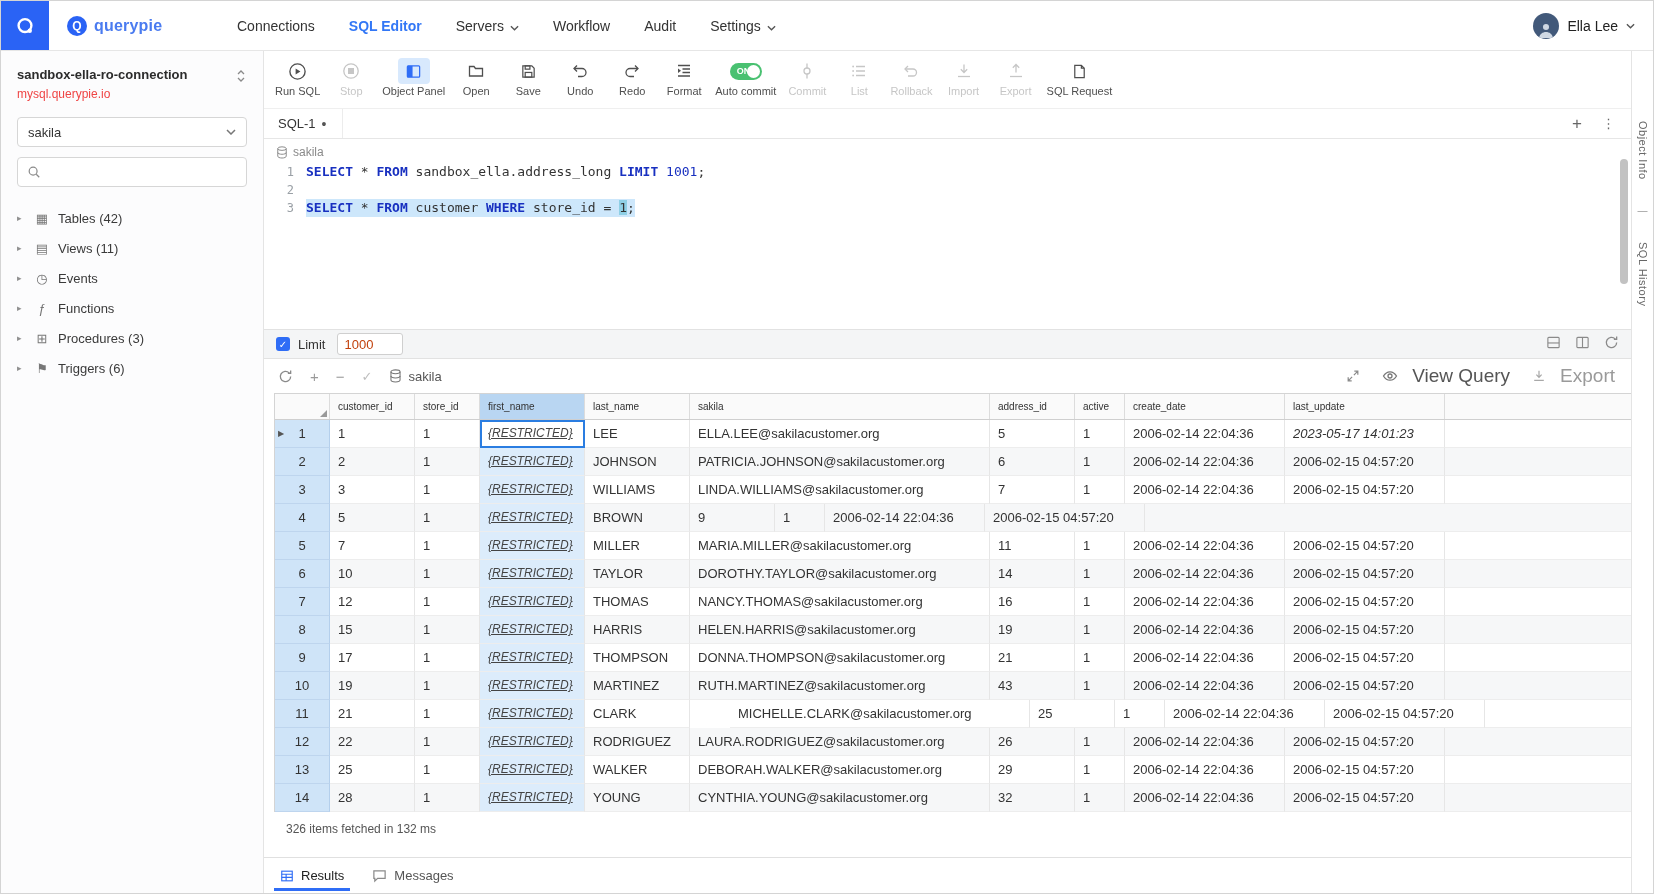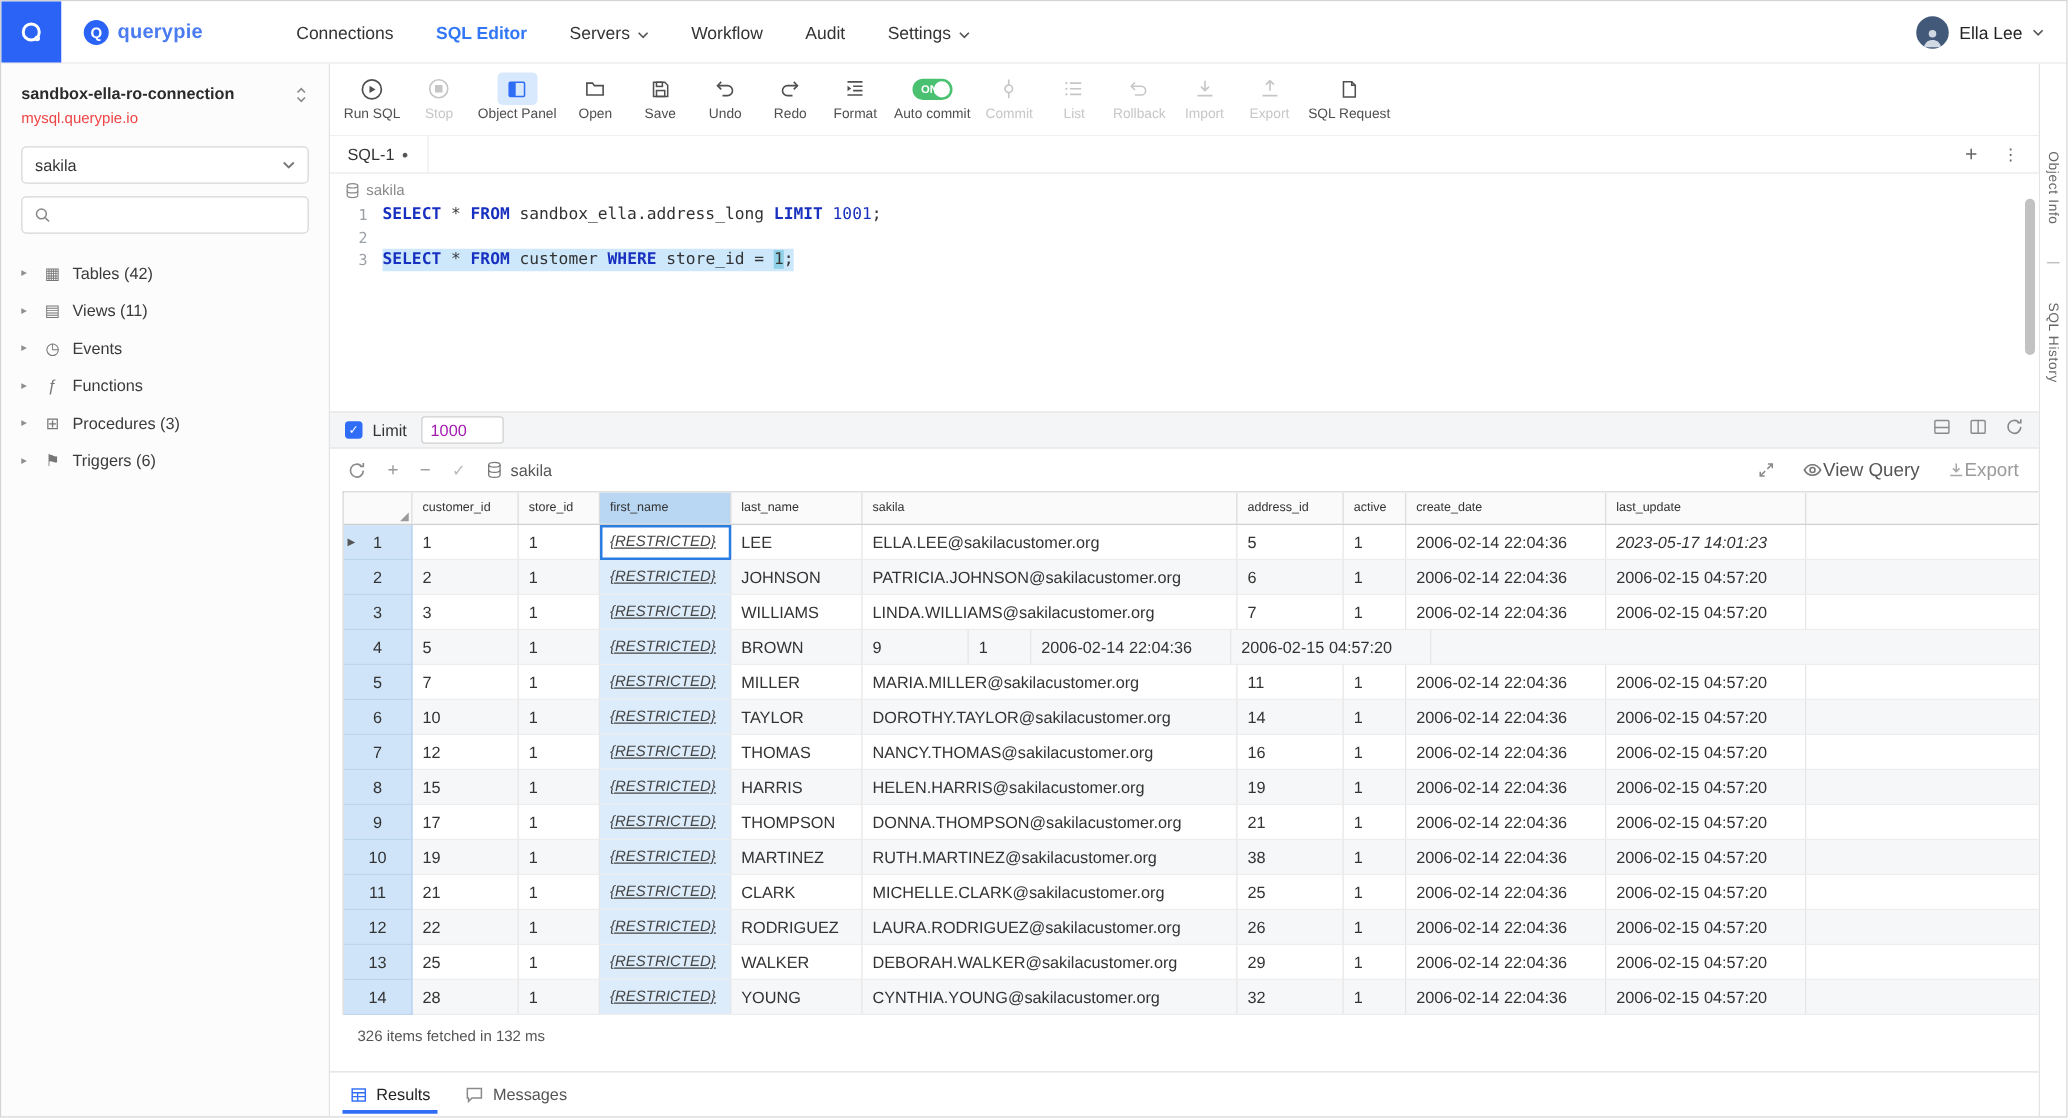--- a/index.html
+++ b/index.html
@@ -63,31 +63,31 @@
 .code{white-space:pre;margin-left:12px;color:#333}
 .code.sel{background:#cde7fb}
 .tok-kw{color:#1830c0;font-weight:bold}
 .tok-num{color:#1830c0}
 .tok-hl{background:#8fd0e6}
 .ed-scroll{position:absolute;right:3px;top:20px;width:8px;height:125px;background:#c2c2c2;border-radius:4px}
 
 .limitbar{height:30px;flex:0 0 auto;background:#f4f5f6;border-top:1px solid #e2e2e2;border-bottom:1px solid #e2e2e2;display:flex;align-items:center;padding:0 12px;gap:8px}
 .checkbox{width:14px;height:14px;background:#2f6df6;border-radius:3px;color:#fff;font-size:10px;display:flex;align-items:center;justify-content:center;flex:0 0 auto}
 .limit-label{font-size:13px;color:#333;margin-right:4px}
-.limit-input{width:66px;height:22px;border:1px solid #cfcfcf;border-radius:3px;font-size:13px;padding:0 6px;font-family:inherit;background:#fff;color:#a21caf}
+.limit-input{width:66px;height:22px;border:1px solid #cfcfcf;border-radius:3px;font-size:13px;padding:0 6px;font-family:inherit;background:#fff;color:#c2410c}
 .limitbar-right{margin-left:auto;display:flex;align-items:center;gap:14px;color:#8a8a8a}
 
 .rtoolbar{height:34px;flex:0 0 auto;display:flex;align-items:center;padding:0 16px 0 14px;gap:17px;background:#fff}
 .rt-icon{color:#8a8a8a;display:flex;align-items:center}
 .rt-plus,.rt-minus{color:#9a9a9a;font-size:15px;line-height:1}
 .rt-check{color:#bdbdbd;font-size:13px}
 .rt-schema{display:flex;align-items:center;gap:6px;font-size:13px;color:#555}
 .rt-schema svg{color:#777}
 .rtoolbar-right{margin-left:auto;display:flex;align-items:center;gap:22px}
-.rt-act{display:flex;align-items:center;gap:0;font-size:15px;color:#555}
+.rt-act{display:flex;align-items:center;gap:14px;font-size:19px;color:#555}
 .rt-act.dim{color:#9a9a9a}
 .rt-act svg{color:#777}
 .rt-act.dim svg{color:#a8a8a8}
 
 .grid{margin-left:10px;flex:0 0 auto;border-top:1px solid #d4d4d4;border-left:1px solid #d4d4d4;overflow:hidden;width:calc(100% - 10px)}
 .g-head{display:flex;height:26px;background:#fafafa;border-bottom:1px solid #cfcfcf}
 .g-hcell{font-size:10px;color:#333;padding:0 8px;line-height:25px;border-right:1px solid #dcdcdc;overflow:hidden;white-space:nowrap;flex:0 0 auto;position:relative}
 .g-hcell.hl{background:#b9d6f2}
 .g-corner:after{content:"";position:absolute;right:2px;bottom:2px;border-left:7px solid transparent;border-bottom:7px solid #9a9a9a}
 .g-row{display:flex;height:28px;background:#fff}
@@ -599,33 +599,33 @@
               <div class="g-cell" data-interactable="true" style="width: 160px;">2006-02-15 04:57:20</div>
               <div class="g-cell g-fill" data-interactable="false"></div>
             </div>
             <div class="g-row even" data-interactable="false">
               <div class="g-cell g-num" data-interactable="true" style="width: 55px;">10</div>
               <div class="g-cell" data-interactable="true" style="width: 85px;">19</div>
               <div class="g-cell" data-interactable="true" style="width: 65px;">1</div>
               <div class="g-cell hlcol" data-interactable="true" style="width: 105px;">{RESTRICTED}</div>
               <div class="g-cell" data-interactable="true" style="width: 105px;">MARTINEZ</div>
               <div class="g-cell" data-interactable="true" style="width: 300px;">RUTH.MARTINEZ@sakilacustomer.org</div>
-              <div class="g-cell" data-interactable="true" style="width: 85px;">38</div>
+              <div class="g-cell" data-interactable="true" style="width: 85px;">43</div>
               <div class="g-cell" data-interactable="true" style="width: 50px;">1</div>
               <div class="g-cell" data-interactable="true" style="width: 160px;">2006-02-14 22:04:36</div>
               <div class="g-cell" data-interactable="true" style="width: 160px;">2006-02-15 04:57:20</div>
               <div class="g-cell g-fill" data-interactable="false"></div>
             </div>
             <div class="g-row" data-interactable="false">
               <div class="g-cell g-num" data-interactable="true" style="width: 55px;">11</div>
               <div class="g-cell" data-interactable="true" style="width: 85px;">21</div>
               <div class="g-cell" data-interactable="true" style="width: 65px;">1</div>
               <div class="g-cell hlcol" data-interactable="true" style="width: 105px;">{RESTRICTED}</div>
               <div class="g-cell" data-interactable="true" style="width: 105px;">CLARK</div>
-              <div class="g-cell" data-interactable="true" style="width: 300px;">MICHELLE.CLARK@sakilacustomer.org</div>
+              <div class="g-cell" data-interactable="true" style="width: 300px; margin-left: 40px;">MICHELLE.CLARK@sakilacustomer.org</div>
               <div class="g-cell" data-interactable="true" style="width: 85px;">25</div>
               <div class="g-cell" data-interactable="true" style="width: 50px;">1</div>
               <div class="g-cell" data-interactable="true" style="width: 160px;">2006-02-14 22:04:36</div>
               <div class="g-cell" data-interactable="true" style="width: 160px;">2006-02-15 04:57:20</div>
               <div class="g-cell g-fill" data-interactable="false"></div>
             </div>
             <div class="g-row even" data-interactable="false">
               <div class="g-cell g-num" data-interactable="true" style="width: 55px;">12</div>
               <div class="g-cell" data-interactable="true" style="width: 85px;">22</div>
               <div class="g-cell" data-interactable="true" style="width: 65px;">1</div>

